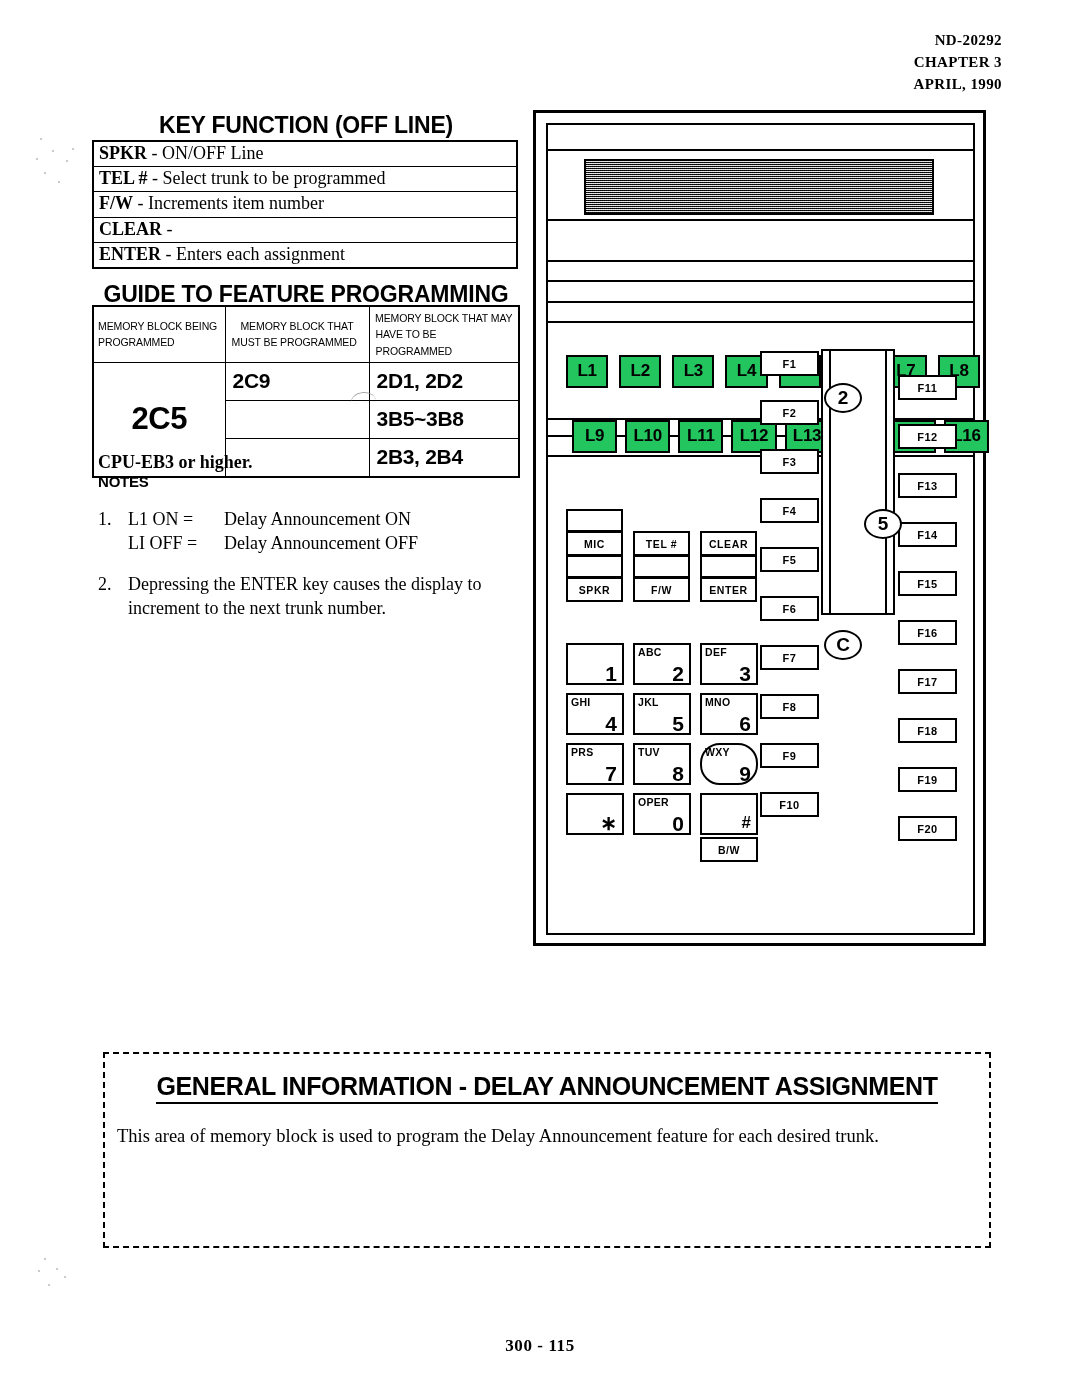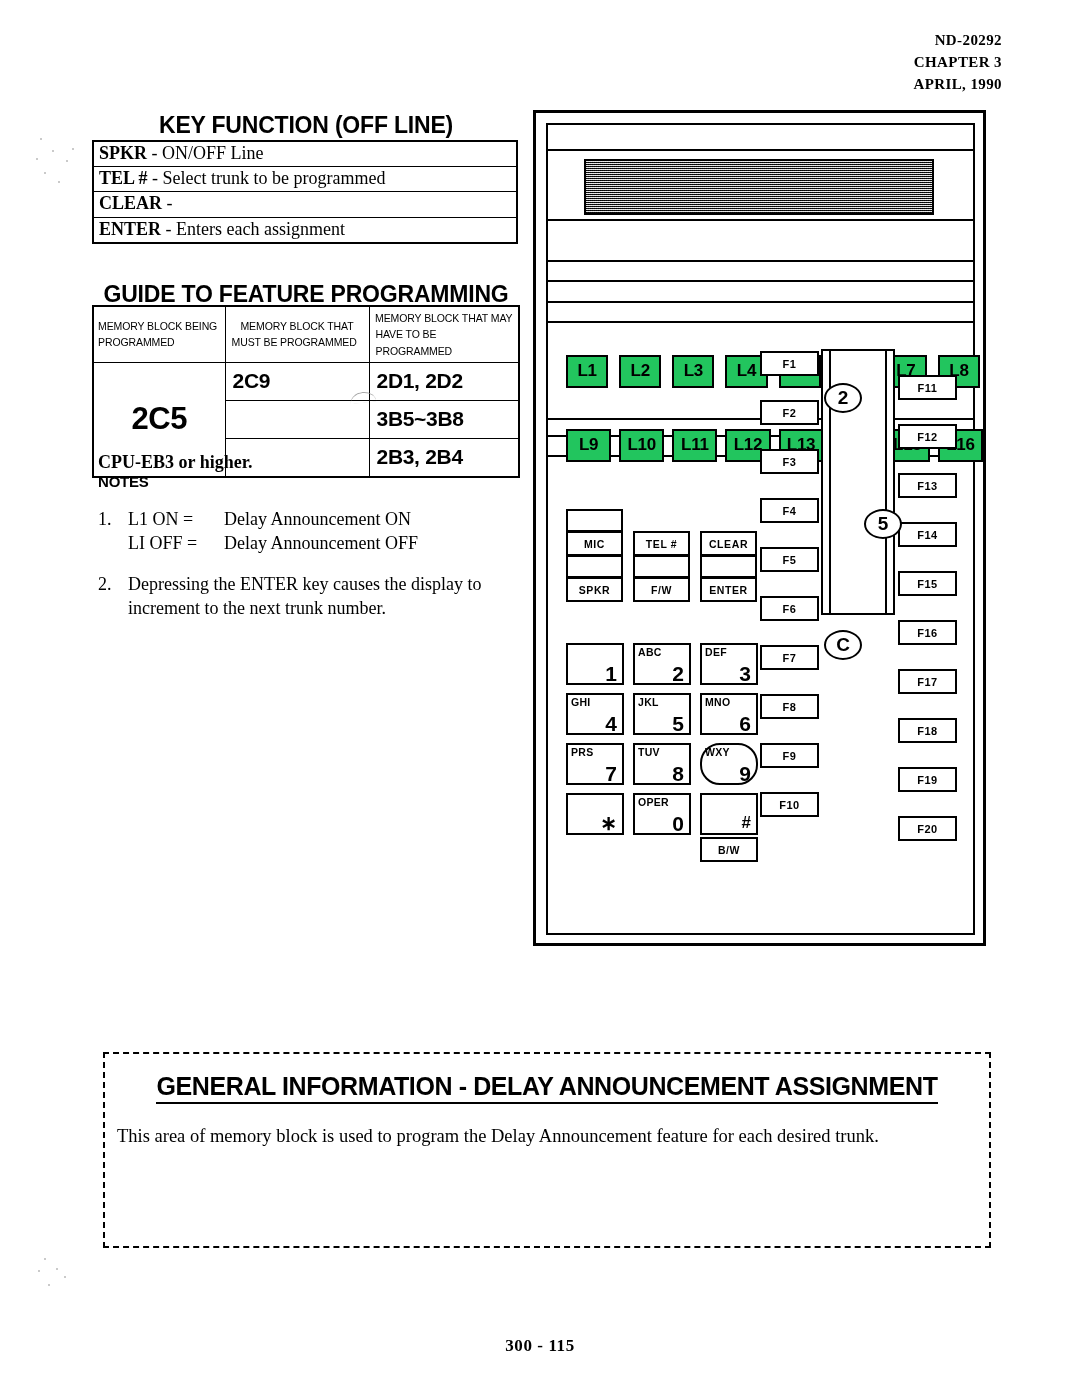--- a/index.html
+++ b/index.html
@@ -122,21 +122,21 @@
   #band-a{top:135px;}
   #band-b{top:155px;}
   #band-c{top:176px;}
   #band-d{top:196px;}
   #band-e{top:293px;}
   #band-f{top:310px;}
   #band-g{top:330px;}
 
   .lrow{position:absolute;left:0;width:100%;display:flex;}
   #lrow1{top:230px;padding-left:18px;}
-  #lrow2{top:304px;padding-left:18px;}
+  #lrow2{top:295px;padding-left:24px;}
   .lkey{
     border:2.6px solid #000;background:#22c55e;
     font-family:"Liberation Sans", sans-serif;
     font-weight:bold;font-size:17px;text-align:center;
     padding:4px 0 5px 0;letter-spacing:-.3px;
   }
   #lrow1 .lkey{width:42px;margin-right:11px;}
   #lrow2 .lkey{width:45px;margin-right:8px;}
 
   
@@ -229,20 +229,23 @@
 </div>
 
 <div class="abs section-title" id="keyfn-title">KEY FUNCTION (OFF LINE)</div>
 <table class="abs" id="keyfn-table">
   <tbody id="keyfn-body">
       <tr>
         <td><span class="kf-key">SPKR</span><span class="kf-dash"> -  ON/OFF Line</span></td>
       </tr>
       <tr>
         <td><span class="kf-key">TEL #</span><span class="kf-dash"> -  Select trunk to be programmed</span></td>
+      </tr>
+      <tr>
+        <td><span class="kf-key">F/W</span><span class="kf-dash"> -  Increments item number</span></td>
       </tr>
       <tr>
         <td><span class="kf-key">CLEAR</span><span class="kf-dash"> -</span></td>
       </tr>
       <tr>
         <td><span class="kf-key">ENTER</span><span class="kf-dash"> -  Enters each assignment</span></td>
       </tr>
     </tbody>
 </table>
 

